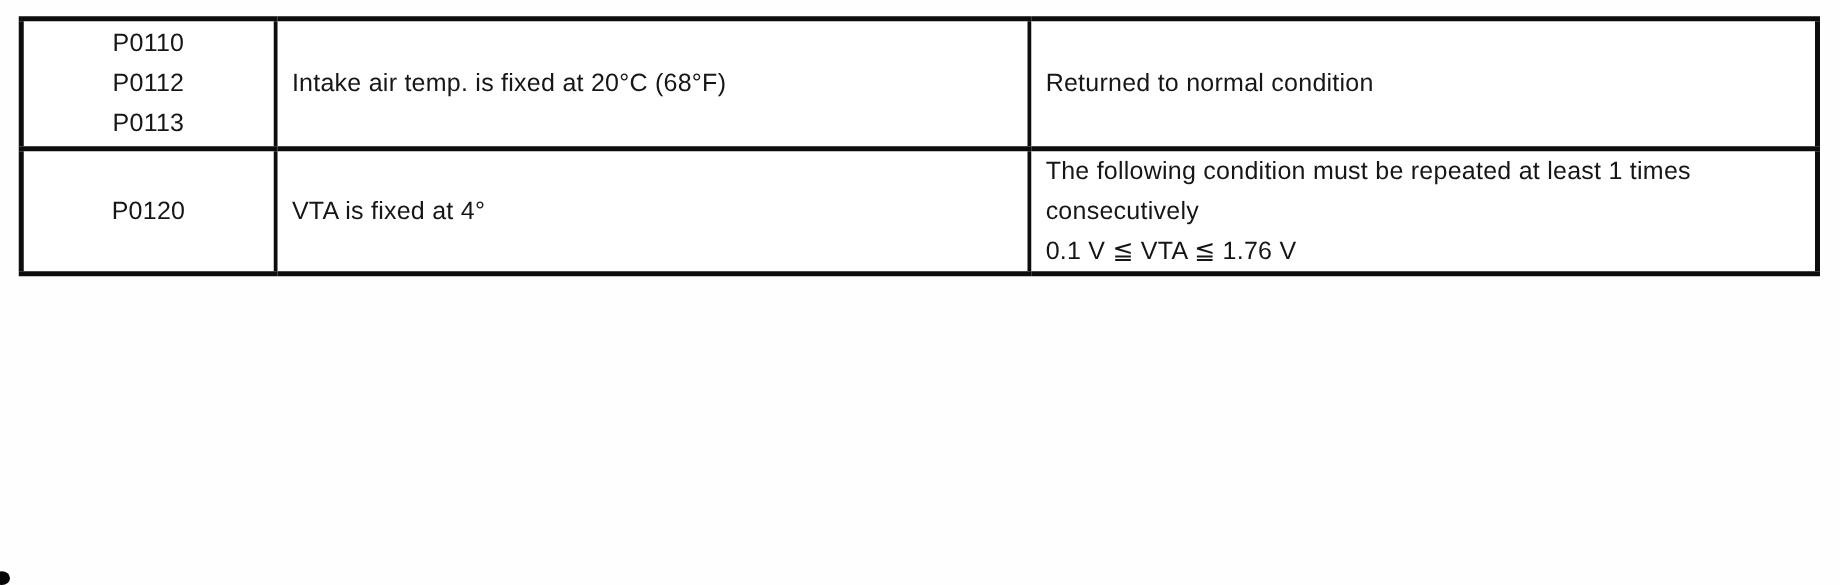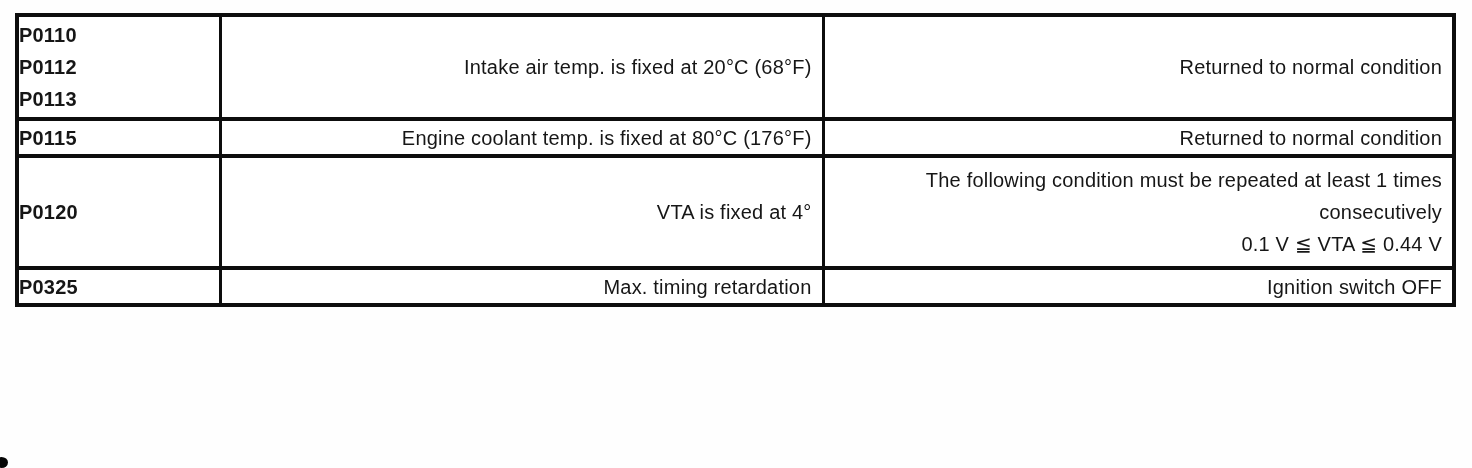--- a/index.html
+++ b/index.html
@@ -40,34 +40,32 @@
   col.c-troub  { width: 603px; }
   col.c-cond   { width: 631px; }
 
   tr:nth-child(1) { height: 104px; }
   tr:nth-child(2) { height: 37px;  }
   tr:nth-child(3) { height: 112px; }
   tr:nth-child(4) { height: 37px;  }
   tr:nth-child(5) { height: 134px; }
 
   td.codes {
-    text-align: left;
-    font-weight: bold;
+    text-align: center;
   }
   td.codes div {
     line-height: 32px;
   }
   td.trouble, td.cond {
     padding-left: 12px;
     padding-right: 10px;
     text-align: left;
   }
   td.cond div, td.trouble div {
     line-height: 32px;
-    text-align: right;
   }
   
   .artifact-dot {
     position: absolute;
     left: -5px;
     top: 457px;
     width: 13px;
     height: 11px;
     background: #050505;
     border-radius: 50%;
@@ -92,49 +90,27 @@
           </td>
           <td class="trouble">
             <div>Intake air temp. is fixed at 20°C (68°F)</div>
           </td>
           <td class="cond">
             <div>Returned to normal condition</div>
           </td>
         </tr>
         <tr>
           <td class="codes">
-            <div>P0115</div>
-          </td>
-          <td class="trouble">
-            <div>Engine coolant temp. is fixed at 80°C (176°F)</div>
-          </td>
-          <td class="cond">
-            <div>Returned to normal condition</div>
-          </td>
-        </tr>
-        <tr>
-          <td class="codes">
             <div>P0120</div>
           </td>
           <td class="trouble">
             <div>VTA is fixed at 4°</div>
           </td>
           <td class="cond">
             <div>The following condition must be repeated at least 1 times</div>
             <div>consecutively</div>
-            <div>0.1 V ≦ VTA ≦ 0.44 V</div>
-          </td>
-        </tr>
-        <tr>
-          <td class="codes">
-            <div>P0325</div>
-          </td>
-          <td class="trouble">
-            <div>Max. timing retardation</div>
-          </td>
-          <td class="cond">
-            <div>Ignition switch OFF</div>
+            <div>0.1 V ≦ VTA ≦ 1.76 V</div>
           </td>
         </tr>
       </tbody>
   </table>
   <div class="artifact-dot"></div>
 </div>
 
 </body></html>

